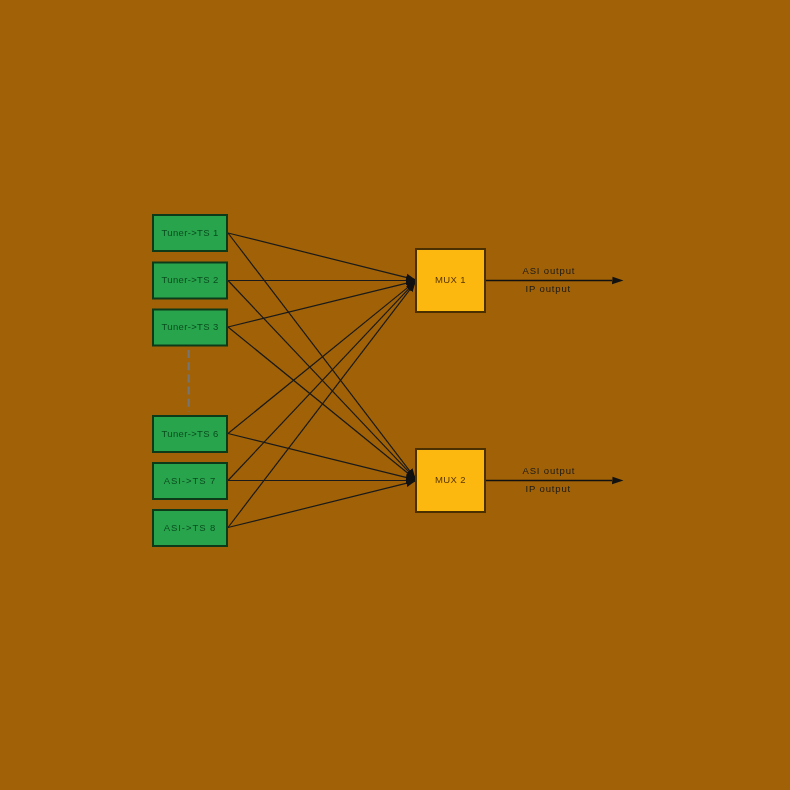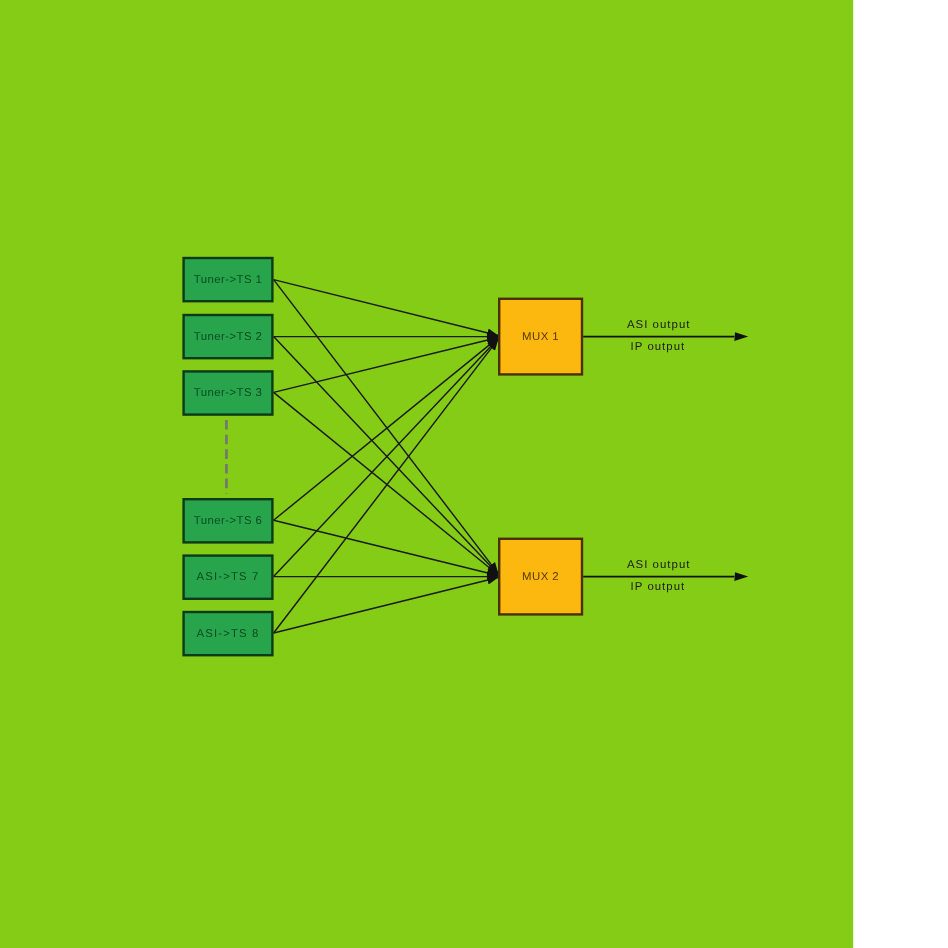--- a/index.html
+++ b/index.html
@@ -1,16 +1,16 @@
 <!DOCTYPE html>
 <html><head>
 <meta charset="utf-8">
 <style>
   html,body{margin:0;padding:0;background:#ffffff;}
-  .wrap{width:711px;height:790px;position:relative;background:#84cc16;}
+  .wrap{width:790px;height:790px;position:relative;background:#a16207;}
   svg{position:absolute;top:0;left:0;}
   text{font-family:"Liberation Sans", sans-serif;}
 </style>
 </head>
 <body>
 <div class="wrap">
 <svg width="790" height="790" viewBox="0 0 790 790">
   <defs>
     <marker id="ah" markerWidth="11" markerHeight="9" refX="9" refY="4.5" orient="auto" markerUnits="userSpaceOnUse">
       <path d="M0,0.75 L9.5,4.5 L0,8.25 Z" fill="#111111"></path>

